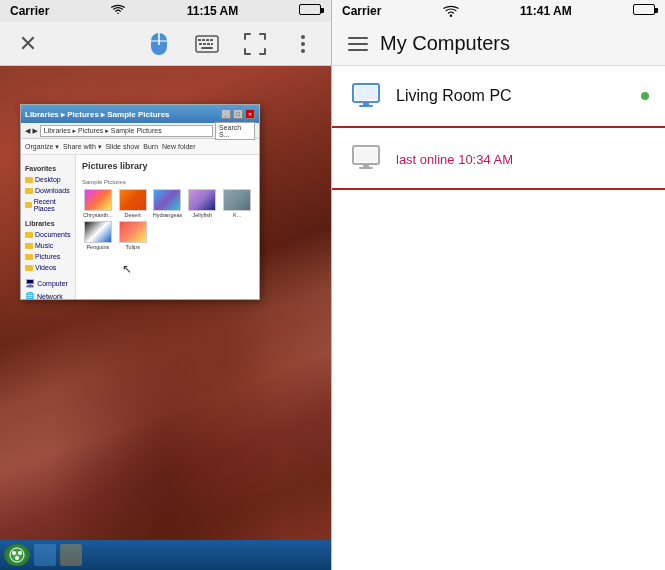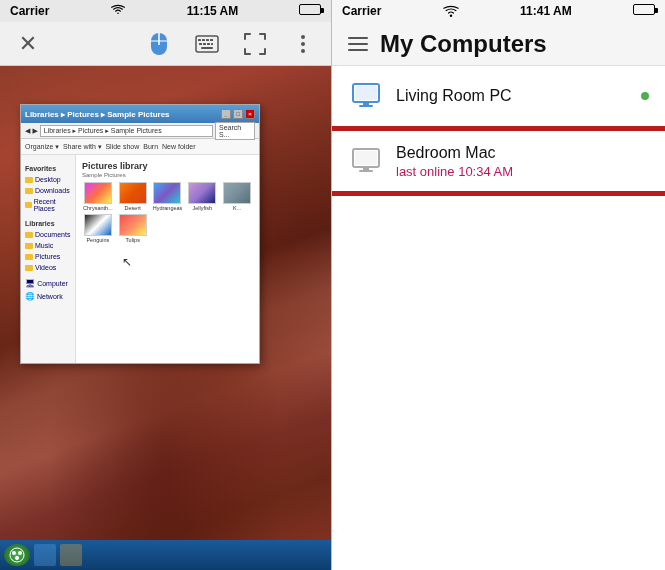--- a/index.html
+++ b/index.html
@@ -125,21 +125,21 @@
         radial-gradient(ellipse at 20% 30%, rgba(180,80,50,0.4) 0%, transparent 50%),
         radial-gradient(ellipse at 70% 60%, rgba(120,40,20,0.5) 0%, transparent 40%),
         radial-gradient(ellipse at 50% 80%, rgba(80,20,10,0.6) 0%, transparent 50%);
     }
 
     .windows-explorer {
       position: absolute;
       top: 38px;
       left: 20px;
       width: 240px;
-      height: 260px;
+      height: 196px;
       background: white;
       border: 1px solid #aaa;
       box-shadow: 2px 2px 8px rgba(0,0,0,0.4);
       font-size: 7px;
       overflow: hidden;
     }
 
     .win-title-bar {
       height: 18px;
       background: linear-gradient(to bottom, #5a9fd4 0%, #3a7ab8 100%);
@@ -229,21 +229,21 @@
     .win-main {
       flex: 1;
       padding: 6px;
       overflow: hidden;
     }
 
     .win-main-title {
       font-size: 9px;
       font-weight: bold;
       color: #333;
-      margin-bottom: 1px;
+      margin-bottom: 8px;
     }
 
     .win-main-sub {
       font-size: 6px;
       color: #666;
       margin-bottom: 4px;
     }
 
     .thumbnails-grid {
       display: grid;
@@ -361,35 +361,35 @@
     }
 
     .hamburger-line {
       width: 20px;
       height: 2px;
       background: #555;
       border-radius: 1px;
     }
 
     .nav-title {
-      font-size: 24px;
-      font-weight: 700;
+      font-size: 20px;
+      font-weight: 400;
       color: #111;
     }
 
     .computers-list {
       flex: 1;
       background: white;
     }
 
     .computer-item {
       display: flex;
       align-items: center;
       padding: 12px 16px;
-      border-bottom: 5px solid #b91c1c;
+      border-bottom: 2px solid #b91c1c;
       cursor: pointer;
       background: white;
       justify-content: flex-end;
     }
 
     .monitor-icon {
       width: 36px;
       height: 36px;
       display: flex;
       align-items: center;
@@ -666,21 +666,20 @@
     <div class="computer-item">
       <div class="monitor-icon">
         <svg class="monitor-svg" viewBox="0 0 30 28" fill="none">
           <rect x="2" y="2" width="26" height="18" rx="2" stroke="#aaa" stroke-width="2" fill="none"></rect>
           <rect x="12" y="20" width="6" height="4" fill="#aaa"></rect>
           <rect x="8" y="23" width="14" height="2" rx="1" fill="#aaa"></rect>
           <rect x="4" y="4" width="22" height="14" rx="1" fill="#f5f5f5"></rect>
         </svg>
       </div>
       <div class="computer-info">
-        <div class="computer-name">Bedroom Mac</div>
         <div class="computer-status">last online 10:34 AM</div>
       </div>
     </div>
 
   </div>
 
   <div class="rest-space"></div>
 
 </div>
 

